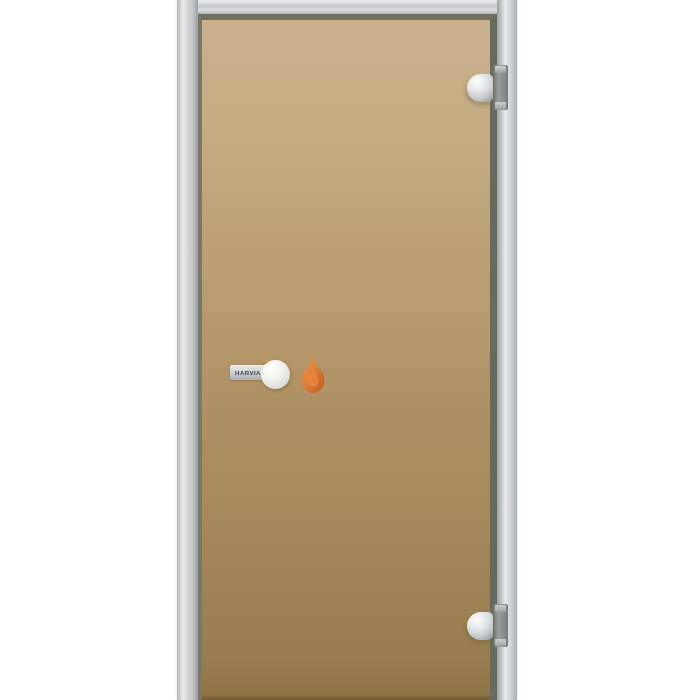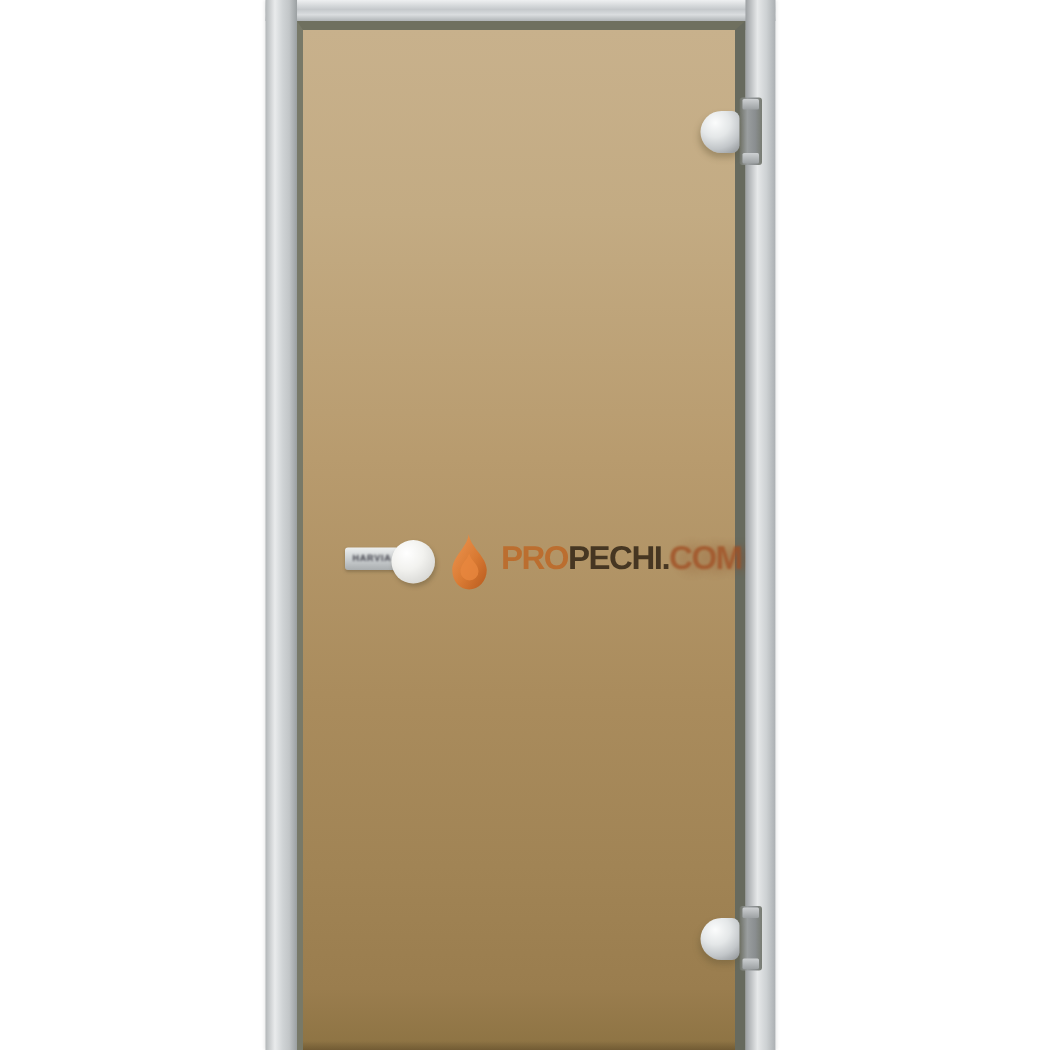--- a/index.html
+++ b/index.html
@@ -115,25 +115,20 @@
             <defs>
               <linearGradient id="fg" x1="0" y1="0" x2="1" y2="1">
                 <stop offset="0" stop-color="#ef9752"></stop>
                 <stop offset=".55" stop-color="#d97a33"></stop>
                 <stop offset="1" stop-color="#b85a1d"></stop>
               </linearGradient>
             </defs>
             <path d="M13.5 1 C 12.5 10, 2.5 16, 2.5 25 C 2.5 32.5, 7.5 38, 13.8 38 C 20 38, 25.5 32.5, 25.5 25 C 25.5 16, 14.5 10, 13.5 1 Z" fill="url(#fg)"></path>
             <path d="M13.8 14 C 12 19, 8 21, 8 26 a6 6 0 0 0 12 0 C 20 21, 15 19, 13.8 14 Z" fill="#e8873f" opacity=".8"></path>
           </svg>
-          <div class="wm-text">
-            <span class="wm-pro">PRO</span>
-            <span class="wm-pechi">PECHI.</span>
-            <span class="wm-com">COM</span>
-          </div>
         </div>
 
         <div class="handle-label">
           <span>HARVIA</span>
         </div>
         <div class="knob"></div>
 
         <div class="glass-bottom-shade"></div>
       </div>
     </div>

